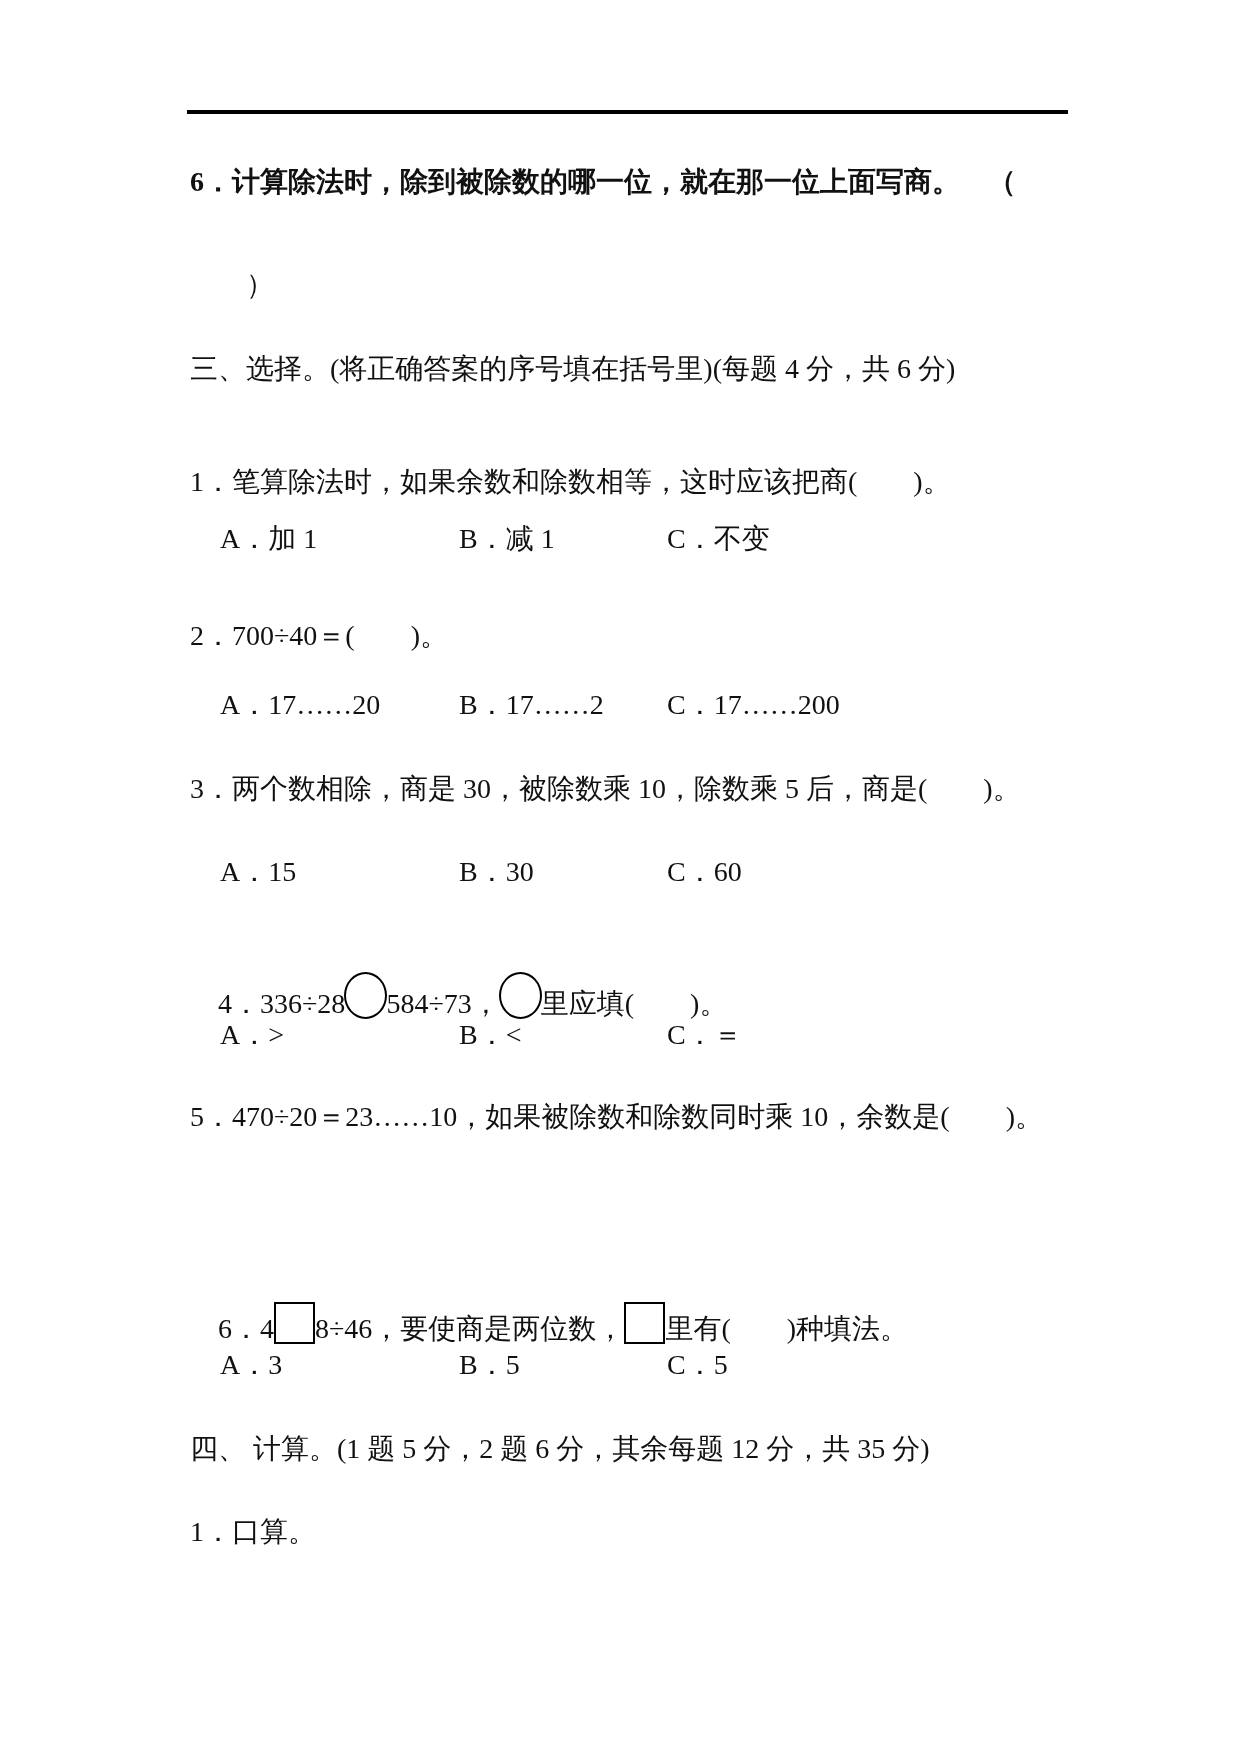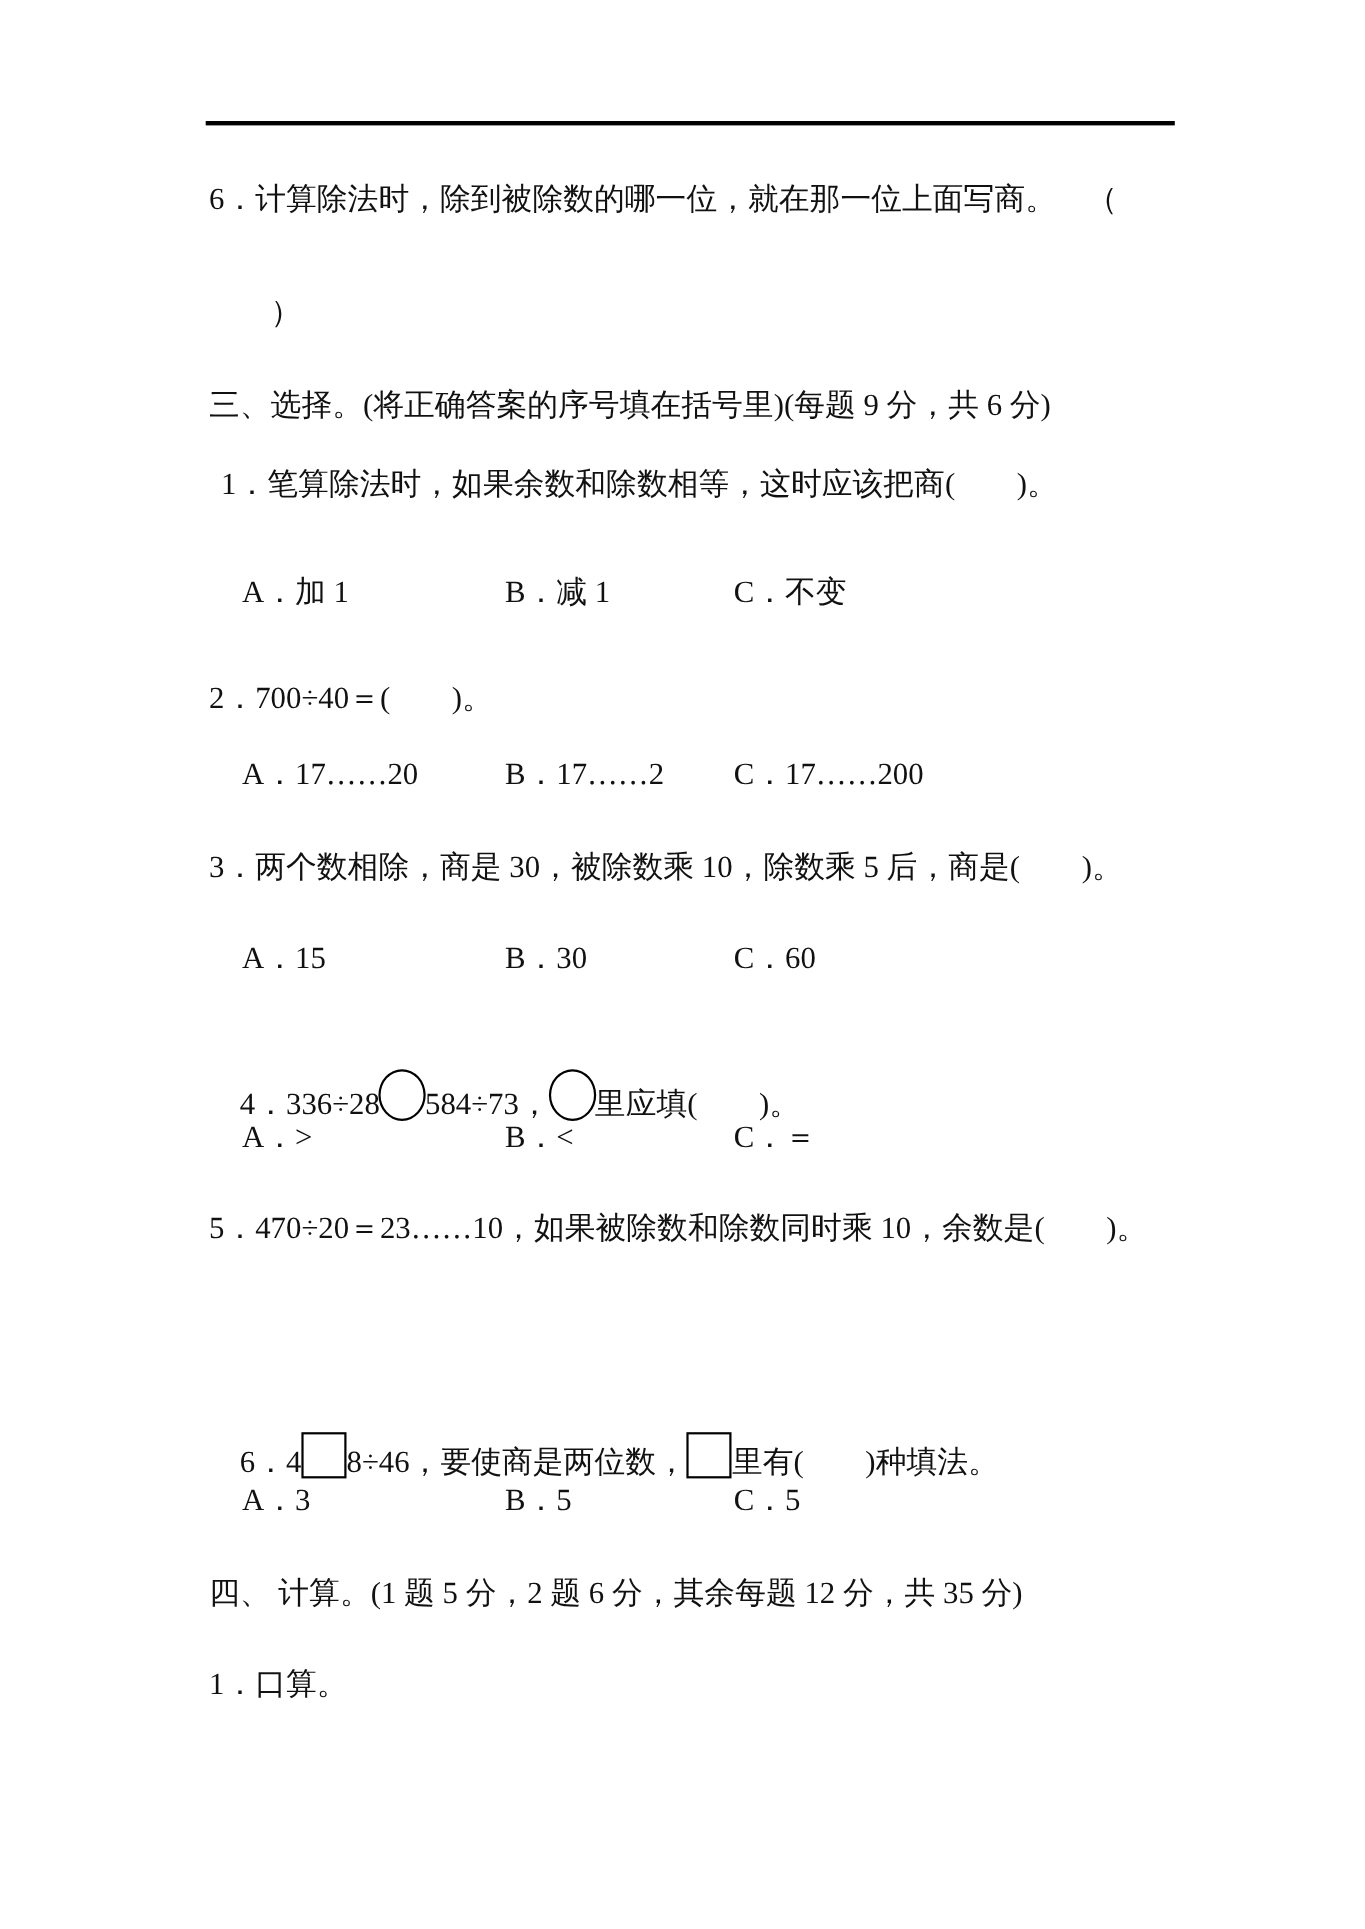--- a/index.html
+++ b/index.html
@@ -47,24 +47,24 @@
     border-radius: 50%;
     margin: 0 -1px;
   }
   .shape.square {
     width: 41px;
     height: 42px;
     margin: 0 0;
   }
 
   
-  .l1  { top: 162px; }
+  .l1  { top: 162px; font-weight: bold; }
   .l2  { top: 265px; left: 246px; }
   .l3  { top: 349px; }
-  .l4  { top: 421px; margin-left: 11px; }
+  .l4  { top: 462px; }
   .l5  { top: 519px; }
   .l6  { top: 602px; margin-top: 14px; }
   .l7  { top: 685px; }
   .l8  { top: 769px; text-align: right; }
   .l9  { top: 852px; }
   .l10 { top: 932px; }
   .l11 { top: 1015px; }
   .l12 { top: 1097px; }
   .l13 { top: 1180px; }
   .l14 { top: 1262px; }
@@ -75,21 +75,21 @@
 </head>
 <body>
 
 <div class="page">
 
   <div class="rule"></div>
 
   <div class="line l1">6．计算除法时，除到被除数的哪一位，就在那一位上面写商。　（</div>
   <div class="line l2">）</div>
 
-  <div class="line l3">三、选择。(将正确答案的序号填在括号里)(每题 9 分，共 6 分)</div>
+  <div class="line l3">三、选择。(将正确答案的序号填在括号里)(每题 4 分，共 6 分)</div>
 
   <div class="line l4">1．笔算除法时，如果余数和除数相等，这时应该把商(　　)。</div>
   <div class="optrow l5">
     <span class="opt a">A．加 1</span>
     <span class="opt b">B．减 1</span>
     <span class="opt c">C．不变</span>
   </div>
 
   <div class="line l6">2．700÷40＝(　　)。</div>
   <div class="optrow l7">

